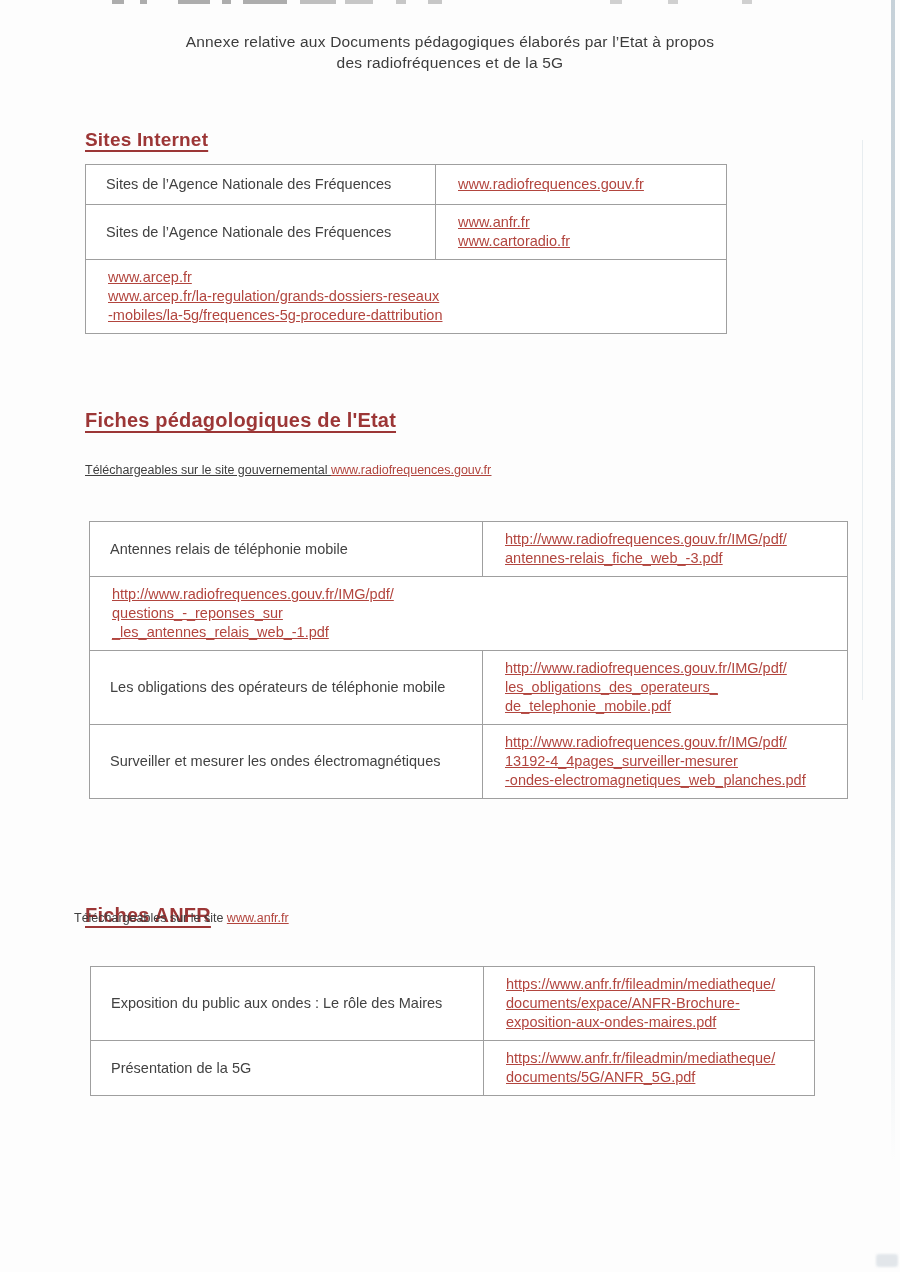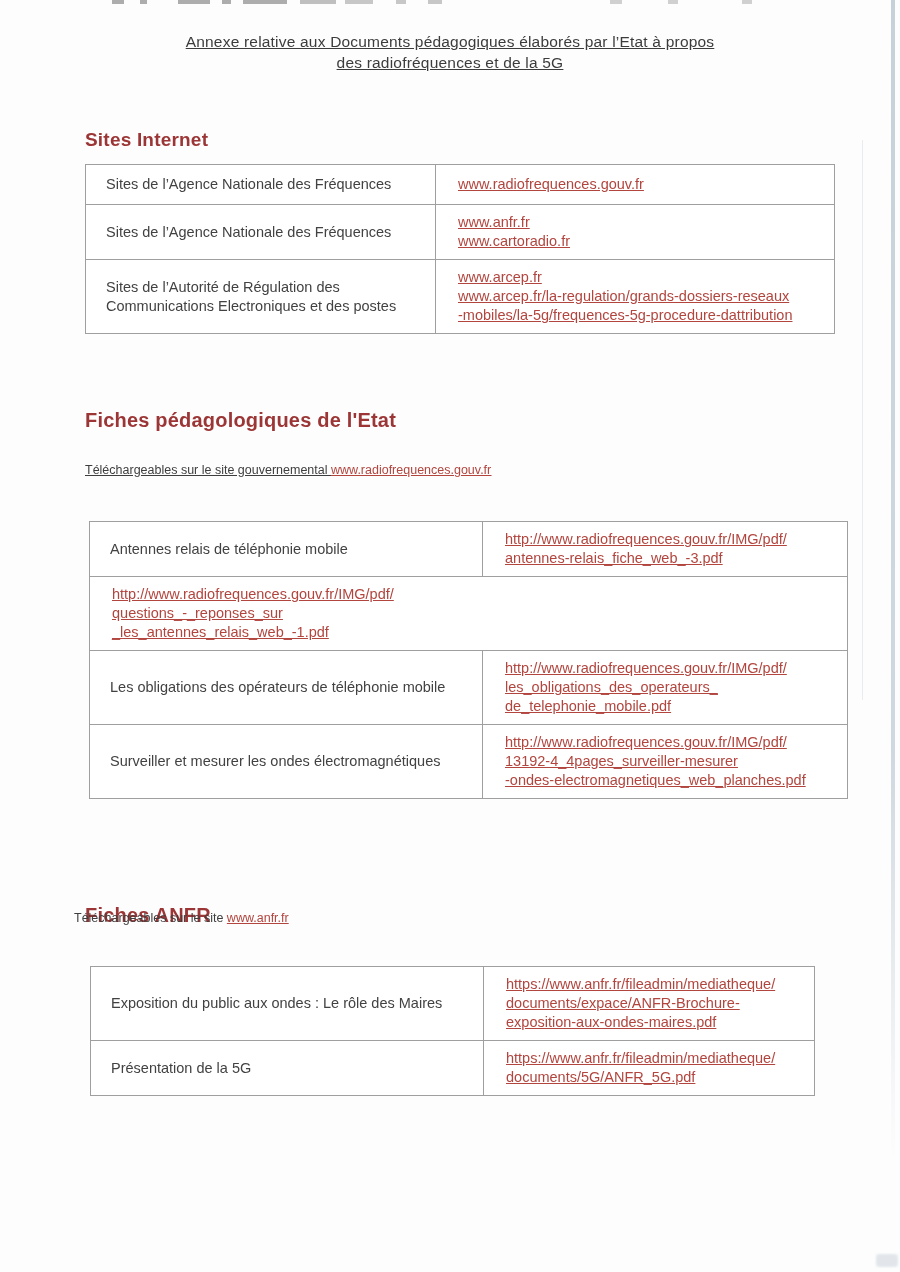--- a/index.html
+++ b/index.html
@@ -12,33 +12,33 @@
   
   .top-smudge{position:absolute;top:0;height:4px;background:#4d4d4d;opacity:.45;filter:blur(.7px);}
   .edge-strip{position:absolute;left:891px;top:0;width:4px;height:1160px;
     background:linear-gradient(to bottom,#bcc9d2 0%,#c7d2da 65%,rgba(199,210,218,0) 100%);opacity:.85;}
   .fold-line{position:absolute;left:862px;top:140px;width:1px;height:560px;background:#dbe3e8;opacity:.6;}
   .corner-patch{position:absolute;left:876px;top:1254px;width:22px;height:13px;
     background:#ccd5dc;opacity:.55;border-radius:3px;filter:blur(1px);}
   
   .doc-title{position:absolute;top:31px;left:0;width:900px;text-align:center;
     font-size:15.5px;line-height:21px;color:#3c3c3c;letter-spacing:.2px;}
-  .doc-title span{display:block;text-decoration:underline;}
+  .doc-title span{display:block;}
   .sec-heading{position:absolute;margin:0;font-size:20px;font-weight:bold;color:#9c3636;
-    text-decoration-thickness:2px;text-underline-offset:4px;letter-spacing:.2px;}
+    text-decoration:underline;text-decoration-thickness:2px;text-underline-offset:4px;letter-spacing:.2px;}
   #heading-sites{left:85px;top:129px;font-size:19px;}
   #heading-etat{left:85px;top:409px;}
   #heading-anfr{left:85px;top:856px;margin-top:48px;}
   .intro{position:absolute;font-size:12.5px;color:#3e3e3e;}
   #intro-etat{left:85px;top:450px;text-decoration:underline;}
   #intro-anfr{left:74px;top:898px;}
   .intro .link{font-size:12.5px;}
   
   .doc-table{position:absolute;border:1px solid #9f9f9f;background:#fff;box-sizing:border-box;}
-  #table-sites{left:85px;top:164px;width:750px;}
+  #table-sites{left:85px;top:164px;width:642px;}
   #table-etat{left:89px;top:521px;width:759px;}
   #table-anfr{left:90px;top:966px;width:725px;}
   .trow{display:flex;border-top:1px solid #9f9f9f;}
   .trow:first-child{border-top:none;}
   .cell-label{display:flex;align-items:center;box-sizing:border-box;flex:0 0 auto;
     border-right:1px solid #9f9f9f;padding:10px 16px 10px 20px;
     font-size:14.5px;line-height:19px;color:#424242;}
   #table-sites .cell-label{width:350px;}
   #table-etat .cell-label,#table-anfr .cell-label{width:393px;}
   .cell-links{flex:1;display:flex;flex-direction:column;justify-content:center;
@@ -84,23 +84,20 @@
     <div class="trow">
       <div class="cell-label">
         <span>Sites de l’Agence Nationale des Fréquences</span>
       </div>
       <div class="cell-links">
         <span class="link">www.anfr.fr</span>
         <span class="link">www.cartoradio.fr</span>
       </div>
     </div>
     <div class="trow">
-      <div class="cell-label">
-        <span>Sites de l’Autorité de Régulation des Communications Electroniques et des postes</span>
-      </div>
       <div class="cell-links">
         <span class="link">www.arcep.fr</span>
         <span class="link">www.arcep.fr/la-regulation/grands-dossiers-reseaux</span>
         <span class="link">-mobiles/la-5g/frequences-5g-procedure-dattribution</span>
       </div>
     </div>
   </div>
 
 <h2 class="sec-heading" id="heading-etat">Fiches pédagologiques de l'Etat</h2>
 <p class="intro" id="intro-etat"><span>Téléchargeables sur le site gouvernemental </span><span class="link">www.radiofrequences.gouv.fr</span></p>

